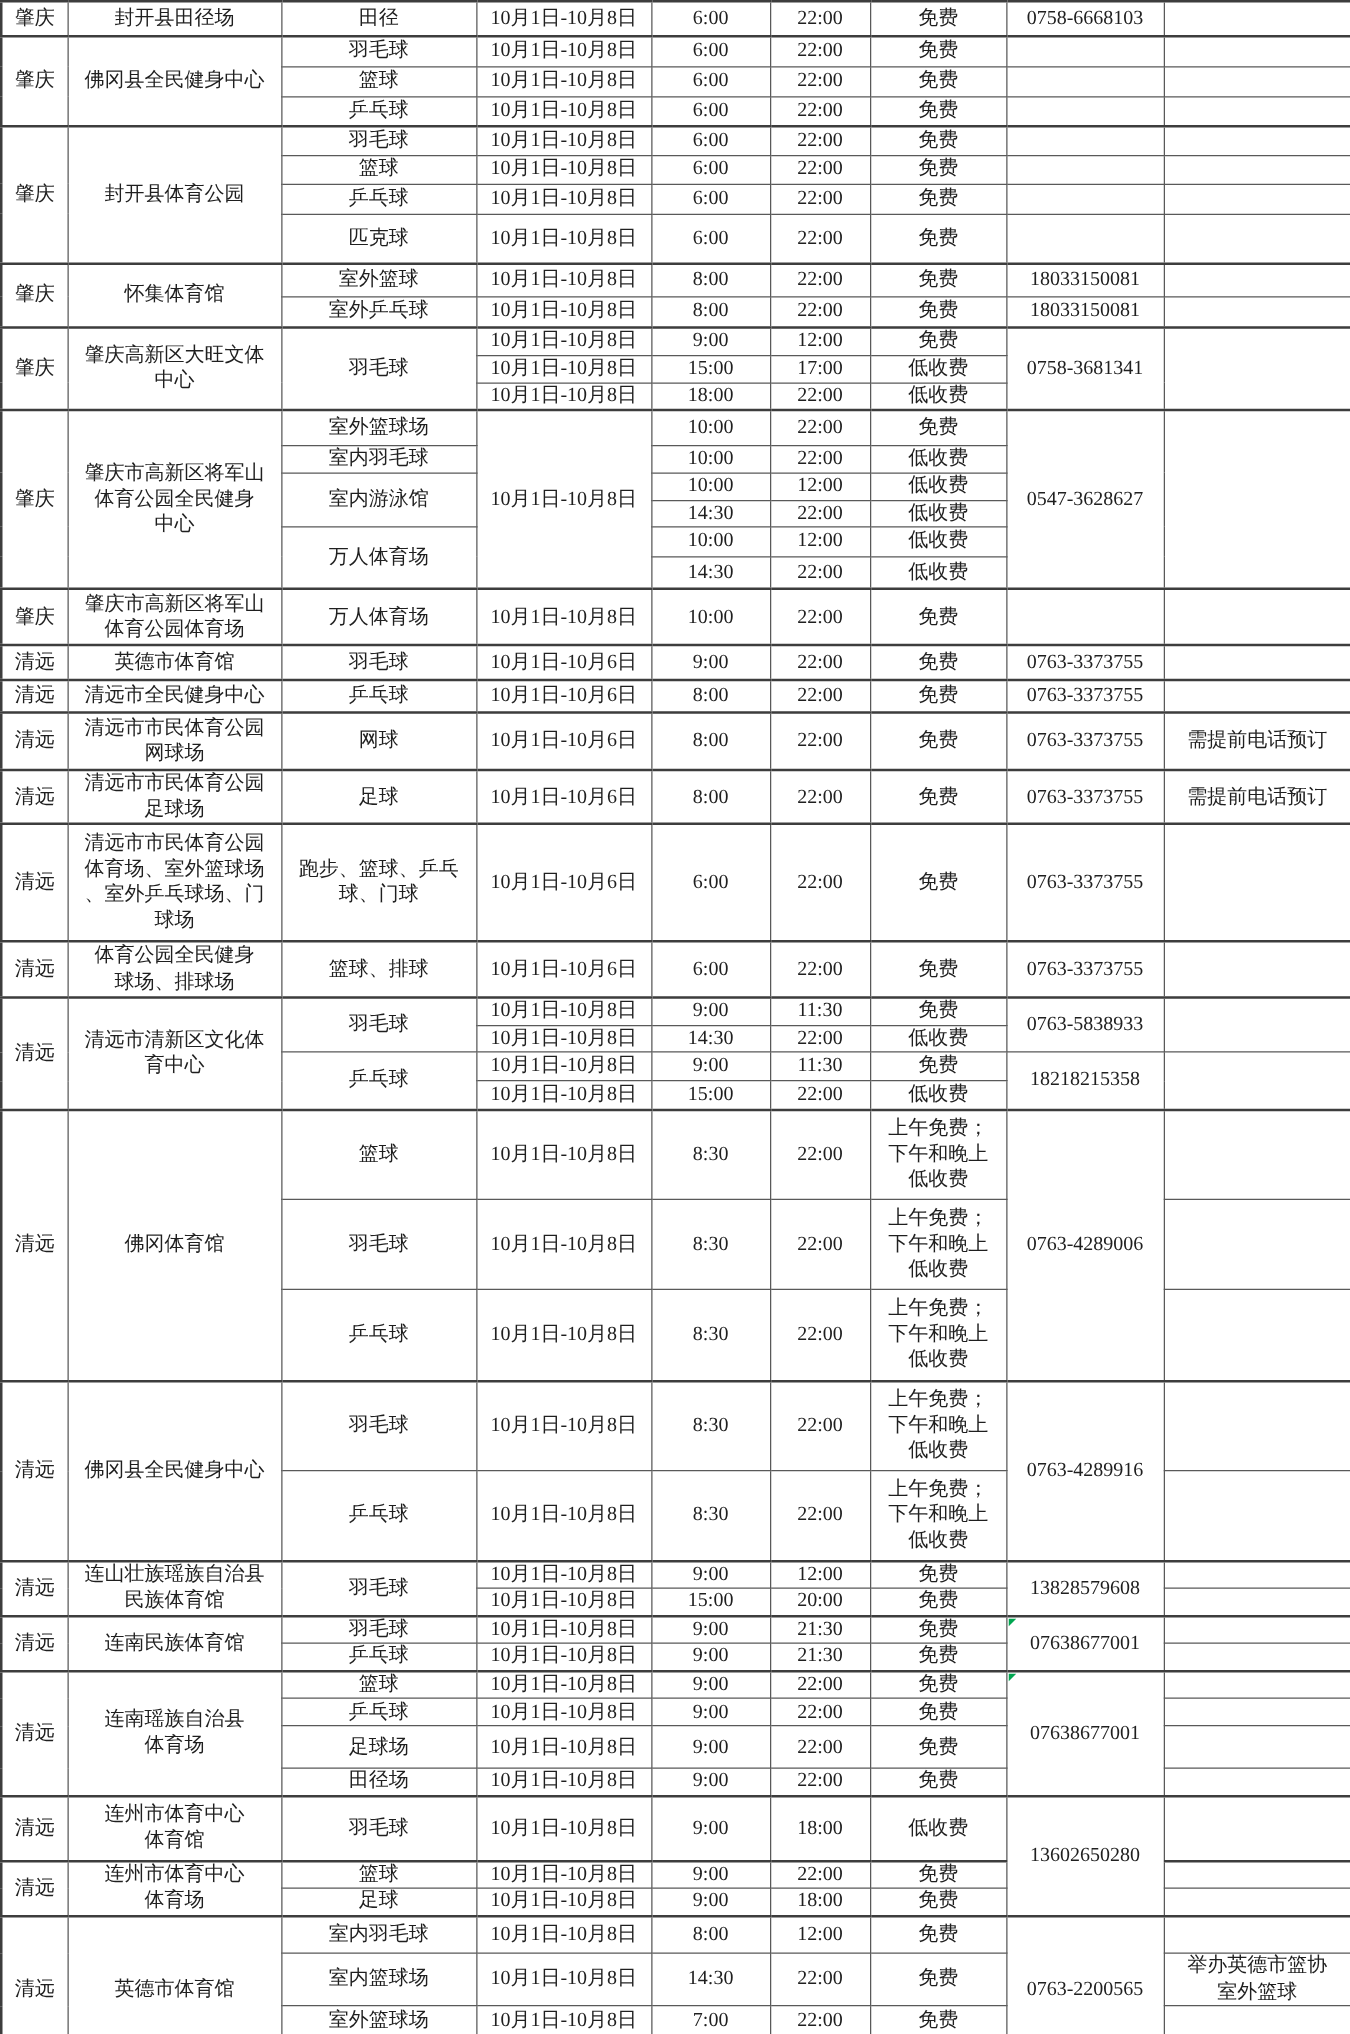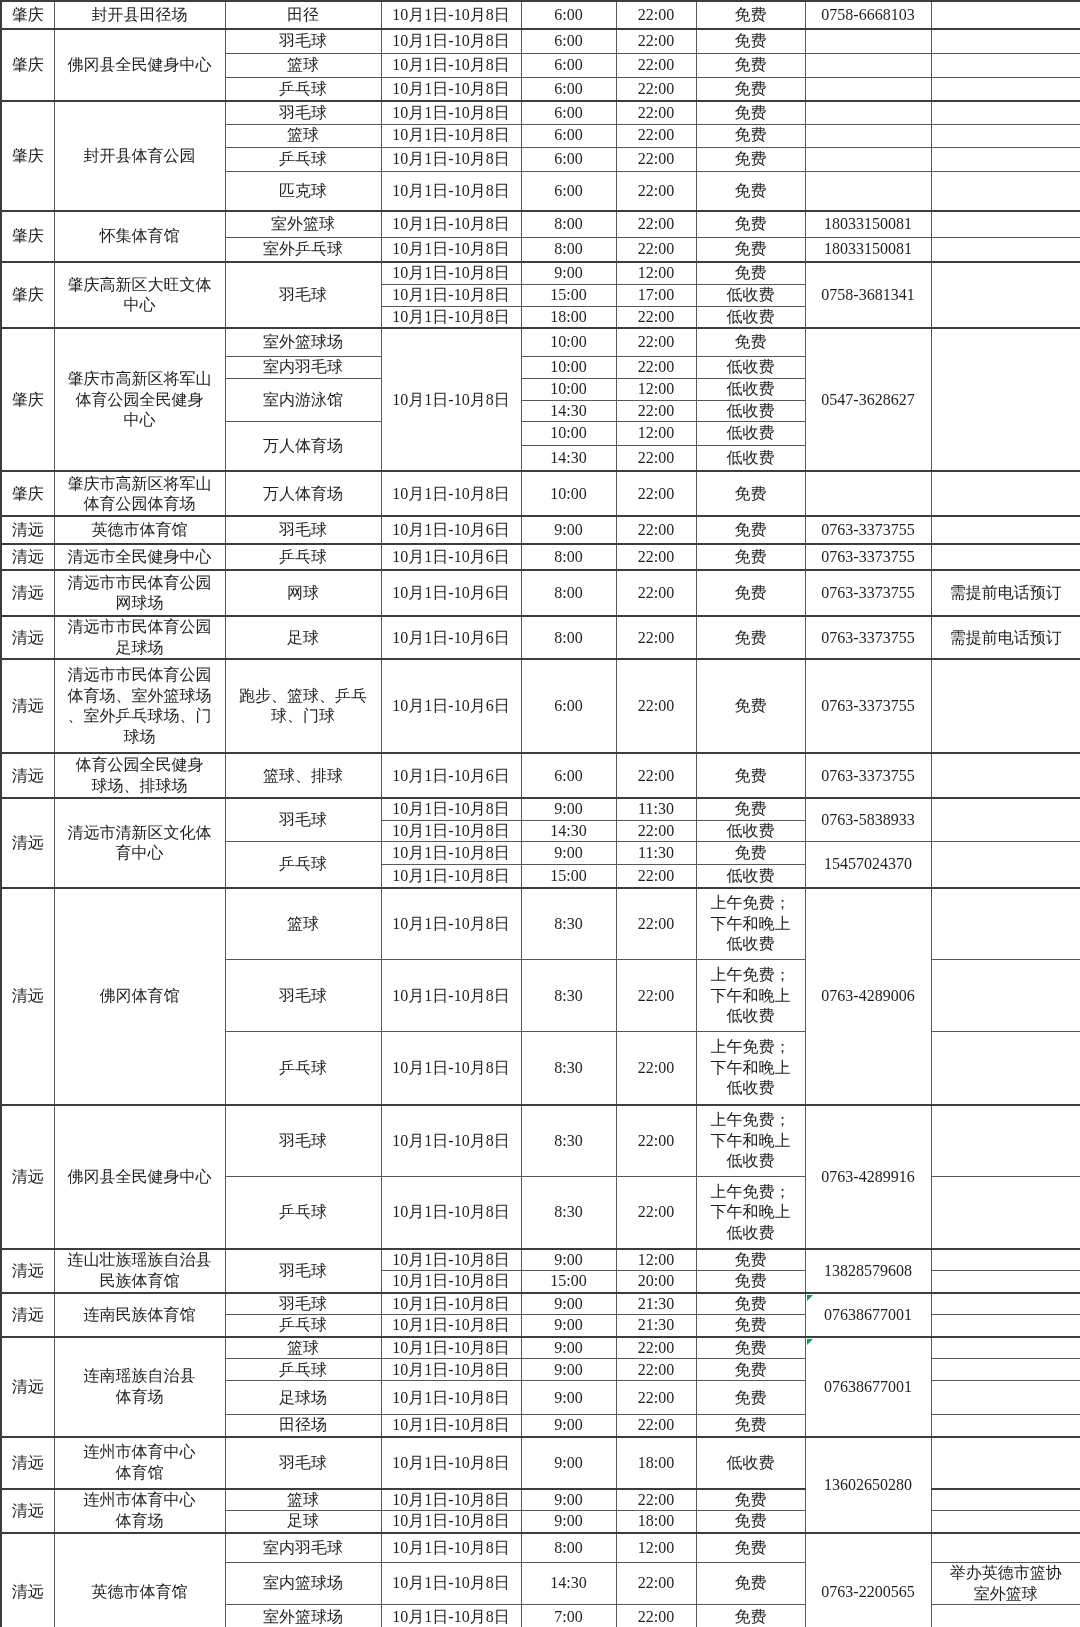--- a/index.html
+++ b/index.html
@@ -305,21 +305,21 @@
           <td>14:30</td>
           <td>22:00</td>
           <td>低收费</td>
         </tr>
         <tr style="height: 23px;">
           <td rowspan="2">乒乓球</td>
           <td>10月1日-10月8日</td>
           <td>9:00</td>
           <td>11:30</td>
           <td>免费</td>
-          <td rowspan="2">15457024370</td>
+          <td rowspan="2">18218215358</td>
           <td rowspan="2"></td>
         </tr>
         <tr style="height: 23px;">
           <td>10月1日-10月8日</td>
           <td>15:00</td>
           <td>22:00</td>
           <td>低收费</td>
         </tr>
         <tr class="block" style="height: 72px;">
           <td rowspan="3">清远</td>

